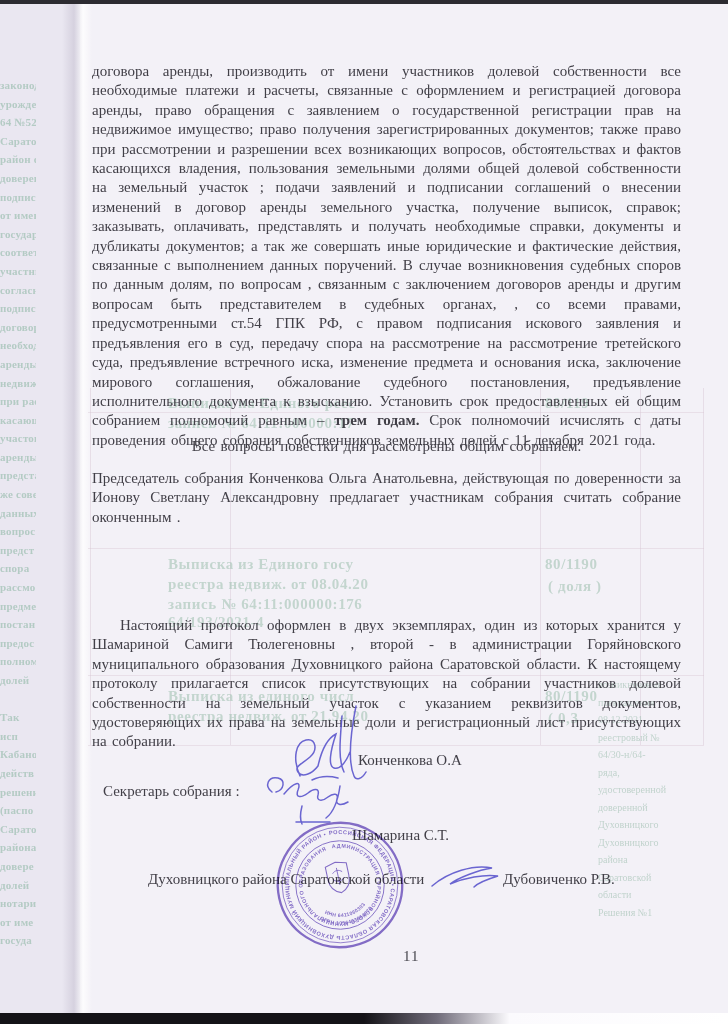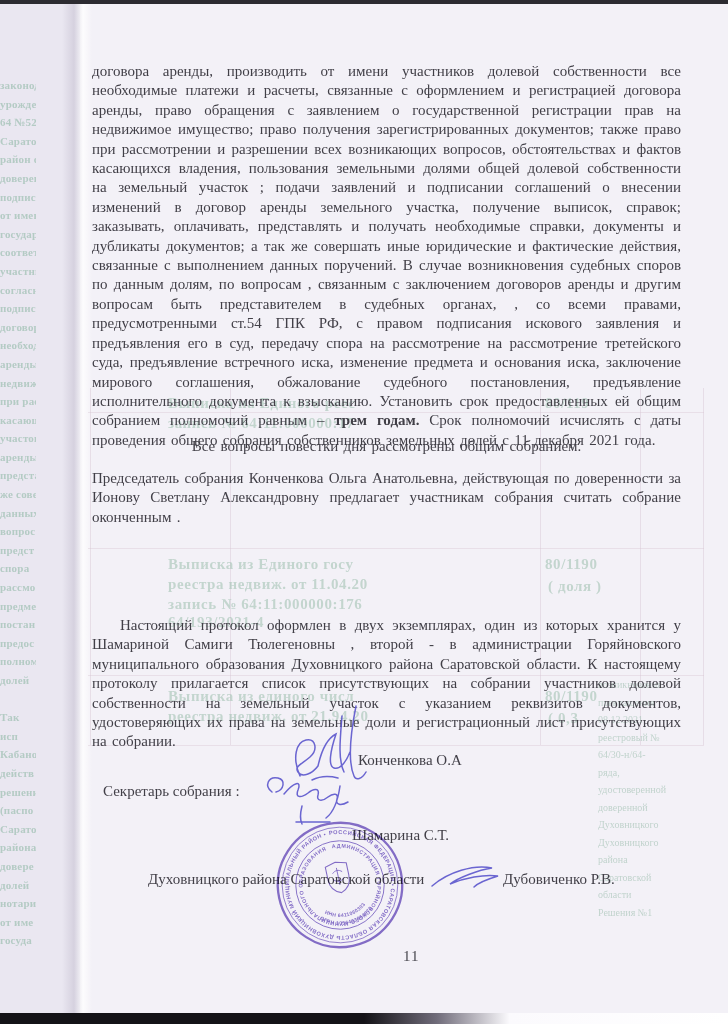--- a/index.html
+++ b/index.html
@@ -113,21 +113,21 @@
     <div class="gridv" style="left:703px"></div>
     <div class="gridh" style="top:412px"></div>
     <div class="gridh" style="top:548px"></div>
     <div class="gridh" style="top:675px"></div>
     <div class="gridh" style="top:745px"></div>
     <span class="bl" style="left:168px;top:395px">Выписка   на   Единого   реес</span>
     <span class="bl" style="left:545px;top:395px">80/119</span>
     <span class="bl" style="left:168px;top:415px">запись   №   64:11:000000:17</span>
     <span class="bl" style="left:168px;top:556px">Выписка   из   Единого   госу</span>
     <span class="bl" style="left:545px;top:556px">80/1190</span>
-    <span class="bl" style="left:168px;top:576px">реестра  недвиж.  от  11.04.20</span>
+    <span class="bl" style="left:168px;top:576px">реестра  недвиж.  от  08.04.20</span>
     <span class="bl" style="left:548px;top:578px">( доля )</span>
     <span class="bl" style="left:168px;top:596px">запись  №  64:11:000000:176</span>
     <span class="bl" style="left:168px;top:614px">64/193/2021-4</span>
     <span class="bl" style="left:168px;top:688px">Выписка   из   единого   числ</span>
     <span class="bl" style="left:545px;top:688px">80/1190</span>
     <span class="bl" style="left:168px;top:708px">реестра  недвиж.  от  21.94.20</span>
     <span class="bl" style="left:548px;top:710px">(    0,3</span>
     <div class="bleed-right">
 
     <div class="brw">возникновения</div>

